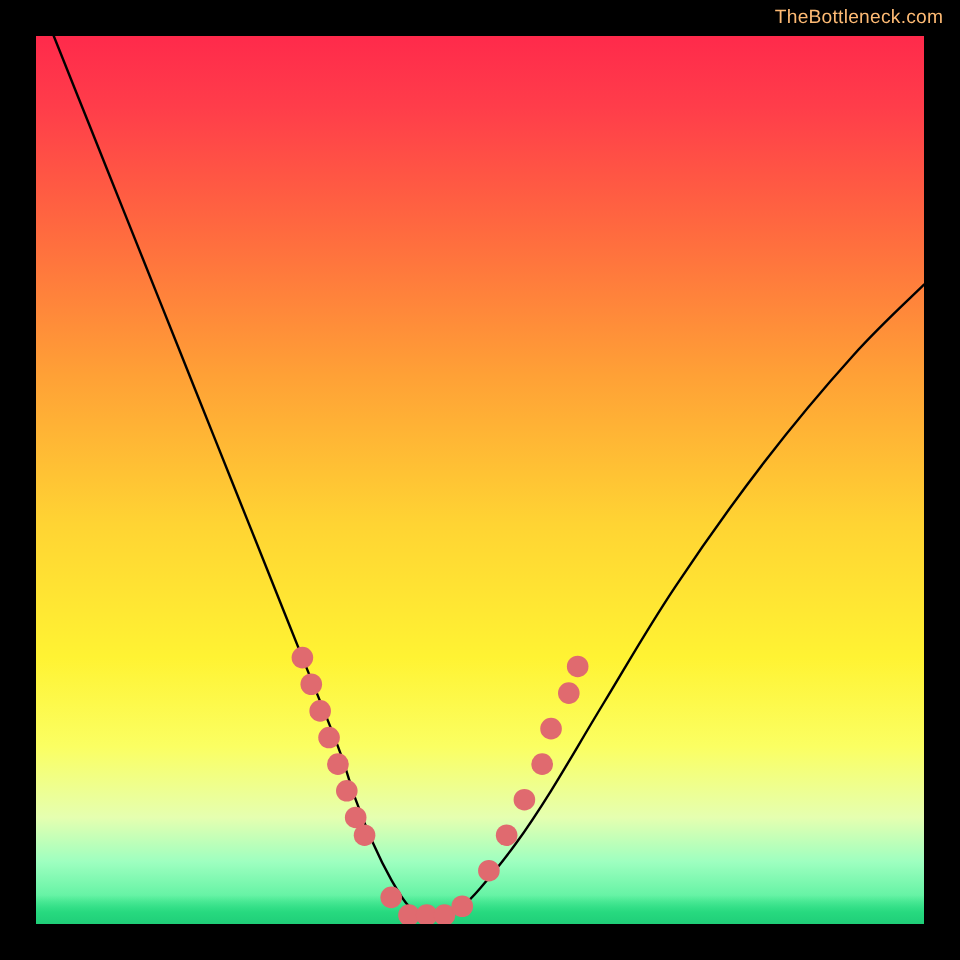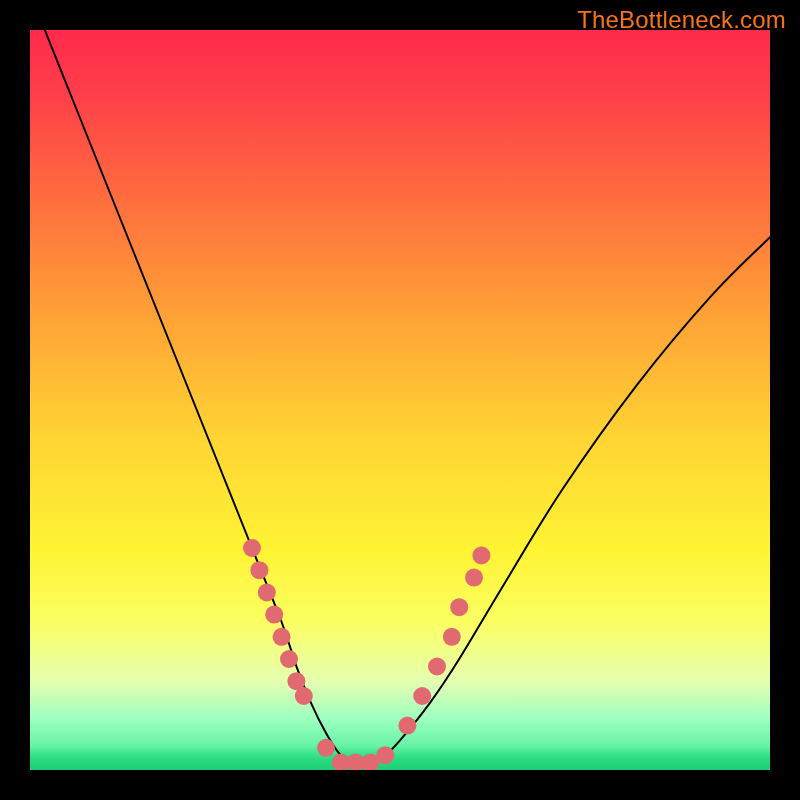--- a/index.html
+++ b/index.html
@@ -8,23 +8,23 @@
     position: relative;
     width: 800px;
     height: 800px;
     background: #000;
   }
   .watermark {
     position: absolute;
     top: 6px;
     right: 14px;
     font-family: Arial, Helvetica, sans-serif;
-    font-size: 24px;
+    font-size: 16px;
     font-weight: 400;
-    color: #f97316;
+    color: #fdba74;
     letter-spacing: 0.2px;
   }
   .plot {
     position: absolute;
     left: 30px;
     top: 30px;
     width: 740px;
     height: 740px;
     background: linear-gradient(to bottom,
       #ff2a4b 0%,

